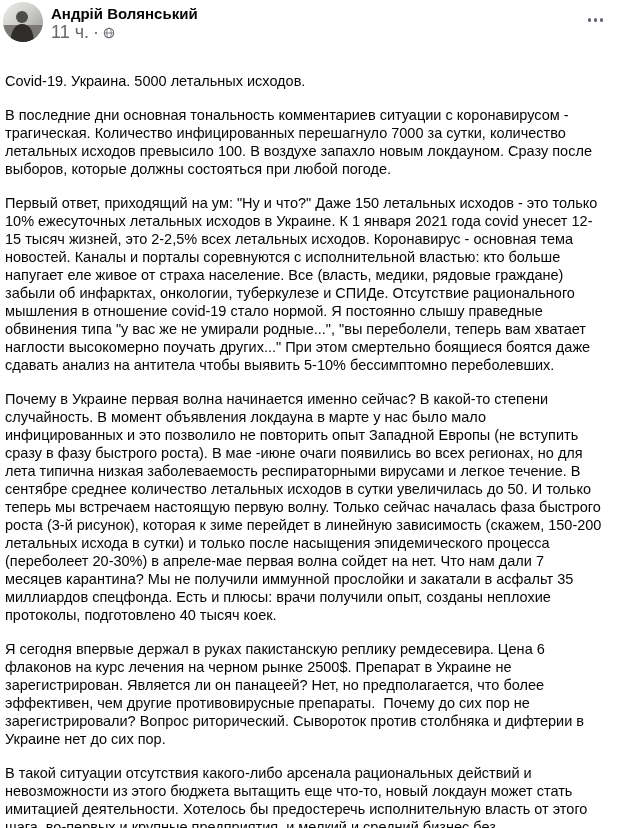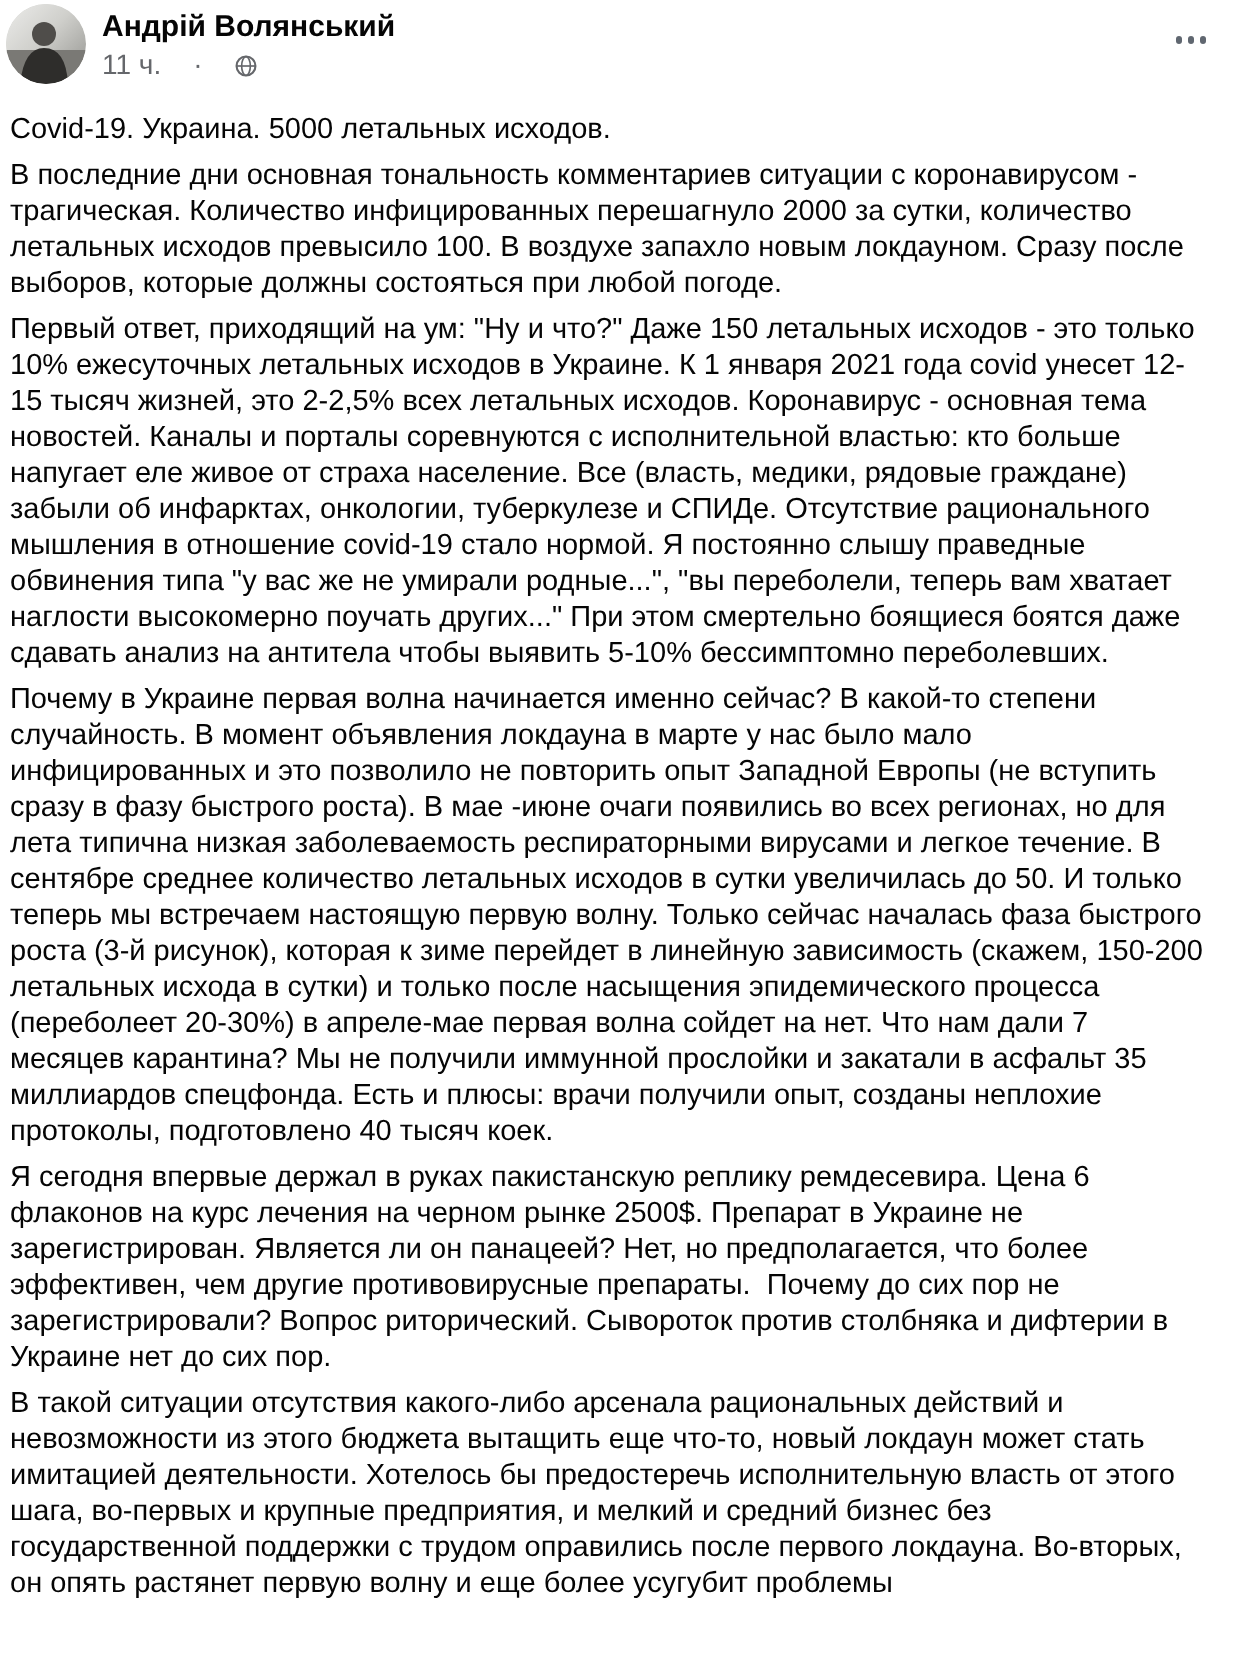--- a/index.html
+++ b/index.html
@@ -41,23 +41,23 @@
   .author-name {
     font-size: 15px;
     font-weight: 700;
     line-height: 19px;
     color: #050505;
     cursor: pointer;
   }
   .post-meta {
     display: flex;
     align-items: center;
-    gap: 16px;
+    gap: 4px;
     margin-top: 1px;
-    font-size: 14px;
+    font-size: 18px;
     line-height: 16px;
     color: #65676b;
   }
   .timestamp { cursor: pointer; }
   .meta-sep { color: #65676b; }
   .globe { display: inline-flex; margin-top: 1px; }
   .more-btn {
     margin-left: auto;
     margin-top: 12px;
     margin-right: 2px;
@@ -76,21 +76,21 @@
     background: #606770;
   }
   
   .post-body {
     padding: 14px 14px 0 5px;
     font-size: 14.5px;
     line-height: 18px;
     color: #050505;
   }
   .post-body p {
-    margin: 0 0 5px 0;
+    margin: 16px 0 5px 0;
     white-space: pre-wrap;
   }
 </style>
 </head>
 <body>
 
 <div class="post-card">
 
   <div class="post-header">
 
@@ -135,20 +135,20 @@
         <span class="more-dot"></span>
           <span class="more-dot"></span>
           <span class="more-dot"></span>
       </span>
     </button>
 
   </div>
 
   <div class="post-body">
       <p>Covid-19. Украина. 5000 летальных исходов.</p>
-      <p>В последние дни основная тональность комментариев ситуации с коронавирусом - трагическая. Количество инфицированных перешагнуло 2000 за сутки, количество летальных исходов превысило 100. В воздухе запахло новым локдауном. Сразу после выборов, которые должны состояться при любой погоде.</p>
+      <p>В последние дни основная тональность комментариев ситуации с коронавирусом - трагическая. Количество инфицированных перешагнуло 7000 за сутки, количество летальных исходов превысило 100. В воздухе запахло новым локдауном. Сразу после выборов, которые должны состояться при любой погоде.</p>
       <p>Первый ответ, приходящий на ум: "Ну и что?" Даже 150 летальных исходов - это только 10% ежесуточных летальных исходов в Украине. К 1 января 2021 года covid унесет 12-15 тысяч жизней, это 2-2,5% всех летальных исходов. Коронавирус - основная тема новостей. Каналы и порталы соревнуются с исполнительной властью: кто больше напугает еле живое от страха население. Все (власть, медики, рядовые граждане) забыли об инфарктах, онкологии, туберкулезе и СПИДе. Отсутствие рационального мышления в отношение covid-19 стало нормой. Я постоянно слышу праведные обвинения типа "у вас же не умирали родные...", "вы переболели, теперь вам хватает наглости высокомерно поучать других..." При этом смертельно боящиеся боятся даже сдавать анализ на антитела чтобы выявить 5-10% бессимптомно переболевших.</p>
       <p>Почему в Украине первая волна начинается именно сейчас? В какой-то степени случайность. В момент объявления локдауна в марте у нас было мало инфицированных и это позволило не повторить опыт Западной Европы (не вступить сразу в фазу быстрого роста). В мае -июне очаги появились во всех регионах, но для лета типична низкая заболеваемость респираторными вирусами и легкое течение. В сентябре среднее количество летальных исходов в сутки увеличилась до 50. И только теперь мы встречаем настоящую первую волну. Только сейчас началась фаза быстрого роста (3-й рисунок), которая к зиме перейдет в линейную зависимость (скажем, 150-200 летальных исхода в сутки) и только после насыщения эпидемического процесса (переболеет 20-30%) в апреле-мае первая волна сойдет на нет. Что нам дали 7 месяцев карантина? Мы не получили иммунной прослойки и закатали в асфальт 35 миллиардов спецфонда. Есть и плюсы: врачи получили опыт, созданы неплохие протоколы, подготовлено 40 тысяч коек.</p>
       <p>Я сегодня впервые держал в руках пакистанскую реплику ремдесевира. Цена 6 флаконов на курс лечения на черном рынке 2500$. Препарат в Украине не зарегистрирован. Является ли он панацеей? Нет, но предполагается, что более эффективен, чем другие противовирусные препараты.  Почему до сих пор не зарегистрировали? Вопрос риторический. Сывороток против столбняка и дифтерии в Украине нет до сих пор.</p>
       <p>В такой ситуации отсутствия какого-либо арсенала рациональных действий и невозможности из этого бюджета вытащить еще что-то, новый локдаун может стать имитацией деятельности. Хотелось бы предостеречь исполнительную власть от этого шага, во-первых и крупные предприятия, и мелкий и средний бизнес без государственной поддержки с трудом оправились после первого локдауна. Во-вторых, он опять растянет первую волну и еще более усугубит проблемы</p>
     </div>
 
 </div>
 
 </body></html>

